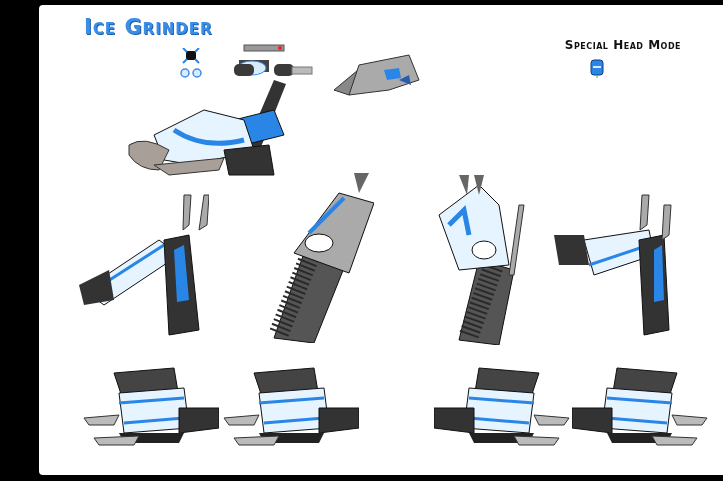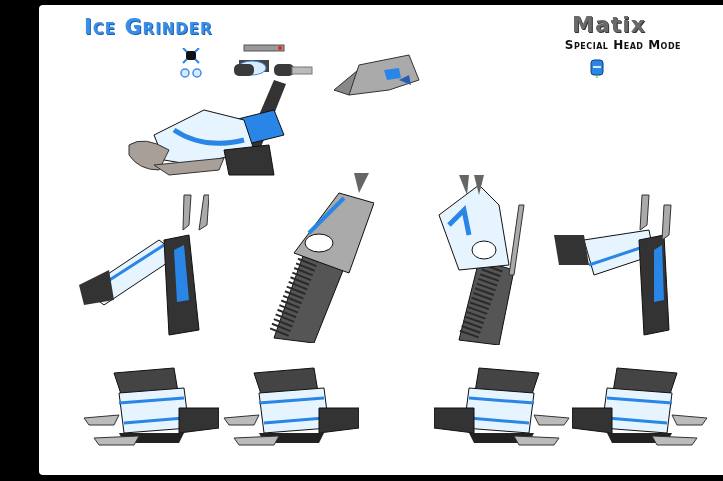--- a/index.html
+++ b/index.html
@@ -10,21 +10,20 @@
   .subtitle-right { position:absolute; left:492px; top:33px; width:150px; text-align:right; font-family:"DejaVu Sans", sans-serif; font-weight:bold; font-size:12px; color:#111; font-variant:small-caps; letter-spacing:0.5px; }
   .sprite { position:absolute; }
   svg { display:block; }
 </style>
 </head>
 <body>
 
 <div class="sheet">
 
   <div class="title-left">Ice Grinder</div>
-  <div class="title-right">Matix</div>
   <div class="subtitle-right">Special Head Mode</div>
 
   <div class="sprite" style="left:140px;top:43px;">
     <svg width="26" height="34" viewBox="0 0 26 34">
       <rect x="7" y="3" width="10" height="9" fill="#111"></rect>
       <path d="M4 0 L8 4 M20 0 L16 4 M4 15 L8 11 M20 15 L16 11" stroke="#2a86e6" stroke-width="2"></path>
       <circle cx="6" cy="25" r="4" fill="#d8ecff" stroke="#3a8ee8" stroke-width="1.5"></circle>
       <circle cx="18" cy="25" r="4" fill="#d8ecff" stroke="#3a8ee8" stroke-width="1.5"></circle>
     </svg>
   </div>

